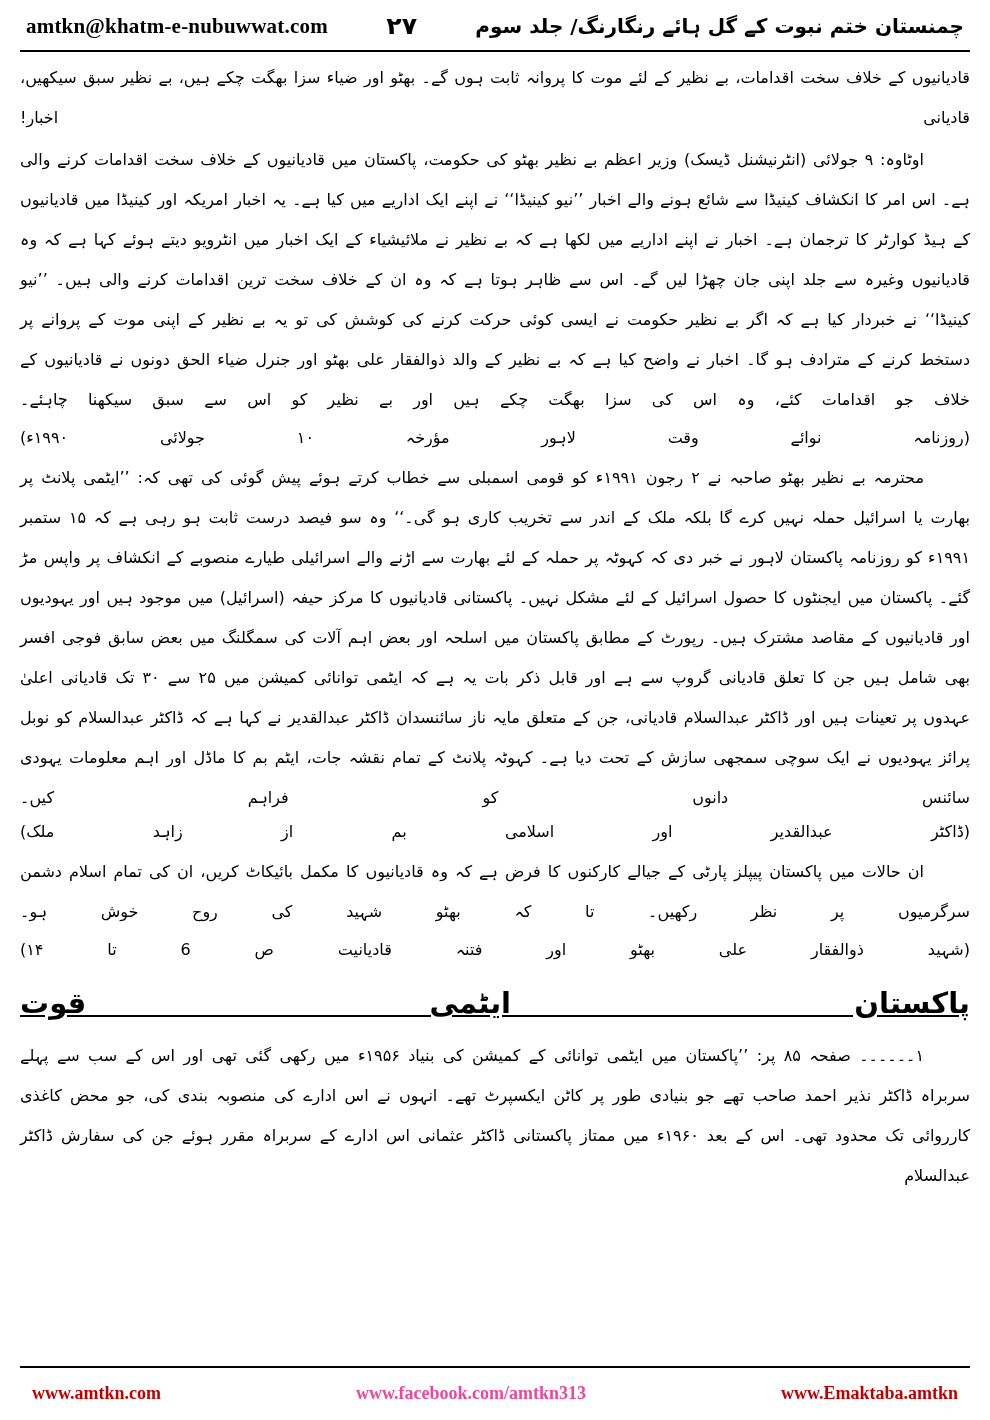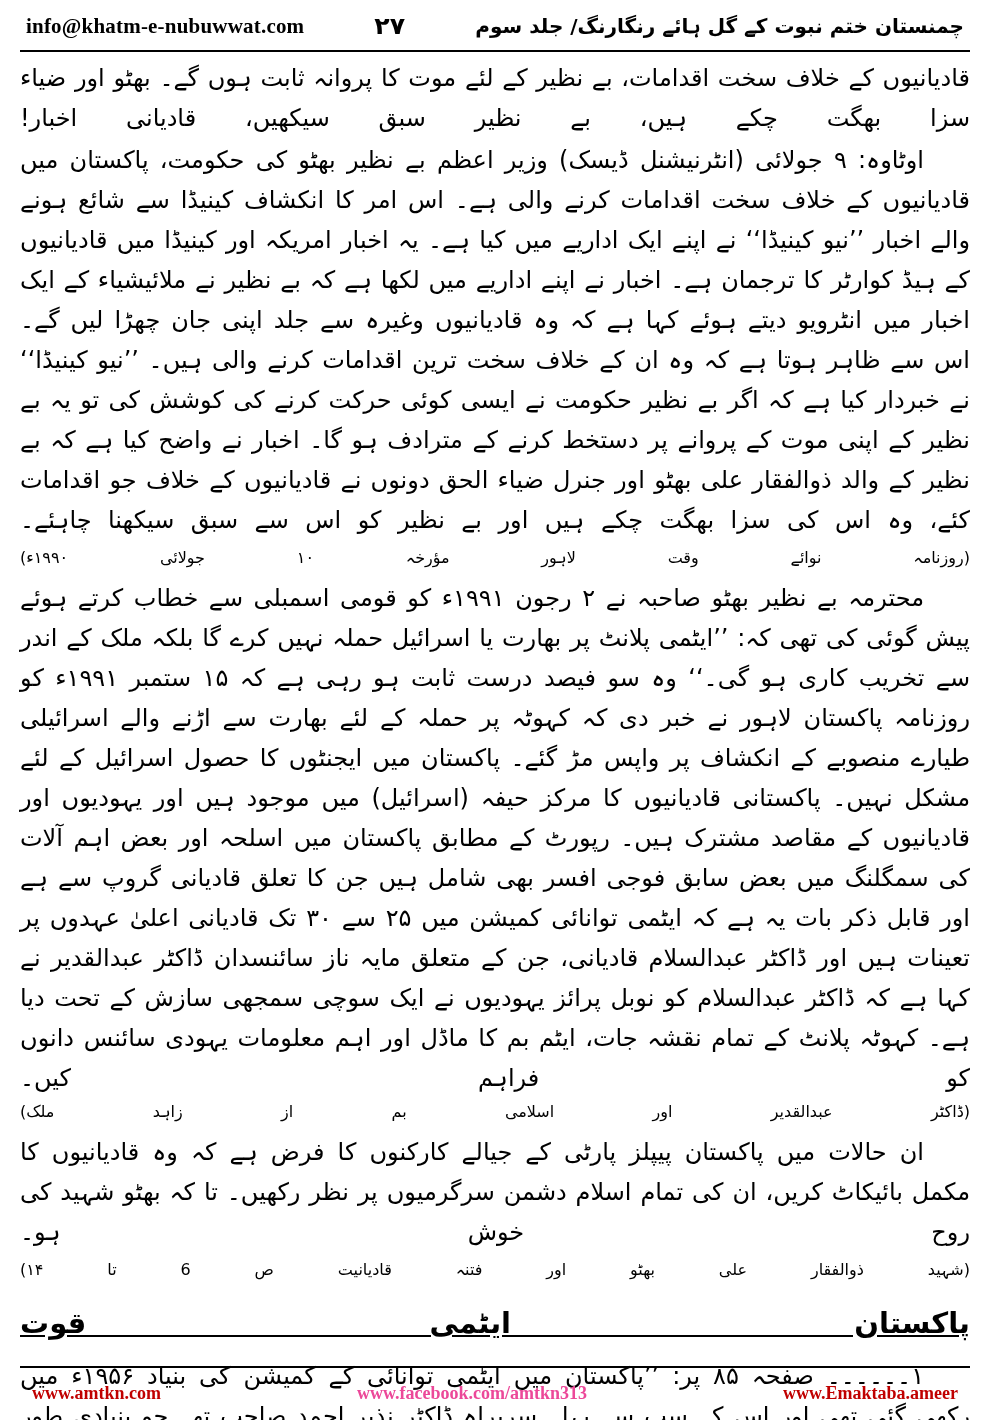--- a/index.html
+++ b/index.html
@@ -67,21 +67,21 @@
     left: 20px;
     width: 950px;
     height: 1300px;
     direction: rtl;
     text-align: justify;
     text-align-last: justify;
   }
   p.para {
     margin: 0 0 2px 0;
     font-family: "DejaVu Sans", sans-serif;
-    font-size: 24px;
+    font-size: 16px;
     line-height: 40px;
     direction: rtl;
     text-align: justify;
     text-align-last: justify;
     word-spacing: 1px;
   }
   p.para.indent {
     text-indent: 46px;
   }
   p.para.last-right {
@@ -131,21 +131,21 @@
     text-decoration: none;
     white-space: nowrap;
   }
 </style>
 </head>
 <body>
 
 <div class="page">
 
   <div class="header">
-    <div class="header-email">info@khatm-e-nubuwwat.com</div>
+    <div class="header-email">amtkn@khatm-e-nubuwwat.com</div>
     <div class="header-page-number">۲۷</div>
     <div class="header-book-title">چمنستان ختم نبوت کے گل ہائے رنگارنگ/ جلد سوم</div>
   </div>
   <div class="rule rule-top"></div>
 
   <div class="body-area">
 
     <p class="para">قادیانیوں کے خلاف سخت اقدامات، بے نظیر کے لئے موت کا پروانہ ثابت ہوں گے۔ بھٹو اور ضیاء سزا بھگت چکے ہیں، بے نظیر سبق سیکھیں، قادیانی اخبار!</p>
 
     <p class="para indent">اوٹاوہ: ۹ جولائی (انٹرنیشنل ڈیسک) وزیر اعظم بے نظیر بھٹو کی حکومت، پاکستان میں قادیانیوں کے خلاف سخت اقدامات کرنے والی ہے۔ اس امر کا انکشاف کینیڈا سے شائع ہونے والے اخبار ’’نیو کینیڈا‘‘ نے اپنے ایک اداریے میں کیا ہے۔ یہ اخبار امریکہ اور کینیڈا میں قادیانیوں کے ہیڈ کوارٹر کا ترجمان ہے۔ اخبار نے اپنے اداریے میں لکھا ہے کہ بے نظیر نے ملائیشیاء کے ایک اخبار میں انٹرویو دیتے ہوئے کہا ہے کہ وہ قادیانیوں وغیرہ سے جلد اپنی جان چھڑا لیں گے۔ اس سے ظاہر ہوتا ہے کہ وہ ان کے خلاف سخت ترین اقدامات کرنے والی ہیں۔ ’’نیو کینیڈا‘‘ نے خبردار کیا ہے کہ اگر بے نظیر حکومت نے ایسی کوئی حرکت کرنے کی کوشش کی تو یہ بے نظیر کے اپنی موت کے پروانے پر دستخط کرنے کے مترادف ہو گا۔ اخبار نے واضح کیا ہے کہ بے نظیر کے والد ذوالفقار علی بھٹو اور جنرل ضیاء الحق دونوں نے قادیانیوں کے خلاف جو اقدامات کئے، وہ اس کی سزا بھگت چکے ہیں اور بے نظیر کو اس سے سبق سیکھنا چاہئے۔</p>
@@ -164,16 +164,16 @@
 
 
     <p class="para indent last-right">۱۔۔۔۔۔۔      صفحہ ۸۵ پر: ’’پاکستان میں ایٹمی توانائی کے کمیشن کی بنیاد ۱۹۵۶ء میں رکھی گئی تھی اور اس کے سب سے پہلے سربراہ ڈاکٹر نذیر احمد صاحب تھے جو بنیادی طور پر کاٹن ایکسپرٹ تھے۔ انہوں نے اس ادارے کی منصوبہ بندی کی، جو محض کاغذی کارروائی تک محدود تھی۔ اس کے بعد ۱۹۶۰ء میں ممتاز پاکستانی ڈاکٹر عثمانی اس ادارے کے سربراہ مقرر ہوئے جن کی سفارش ڈاکٹر عبدالسلام</p>
 
   </div>
 
   <div class="rule rule-bottom"></div>
   <div class="footer">
     <span class="flink" style="color: rgb(192, 0, 0);">www.amtkn.com</span>
     <span class="flink" style="color: #ec4899; text-align: center;">www.facebook.com/amtkn313</span>
-    <span class="flink" style="color: rgb(192, 0, 0);">www.Emaktaba.ameer</span>
+    <span class="flink" style="color: rgb(192, 0, 0);">www.Emaktaba.amtkn</span>
   </div>
 
 </div>
 
 </body></html>

